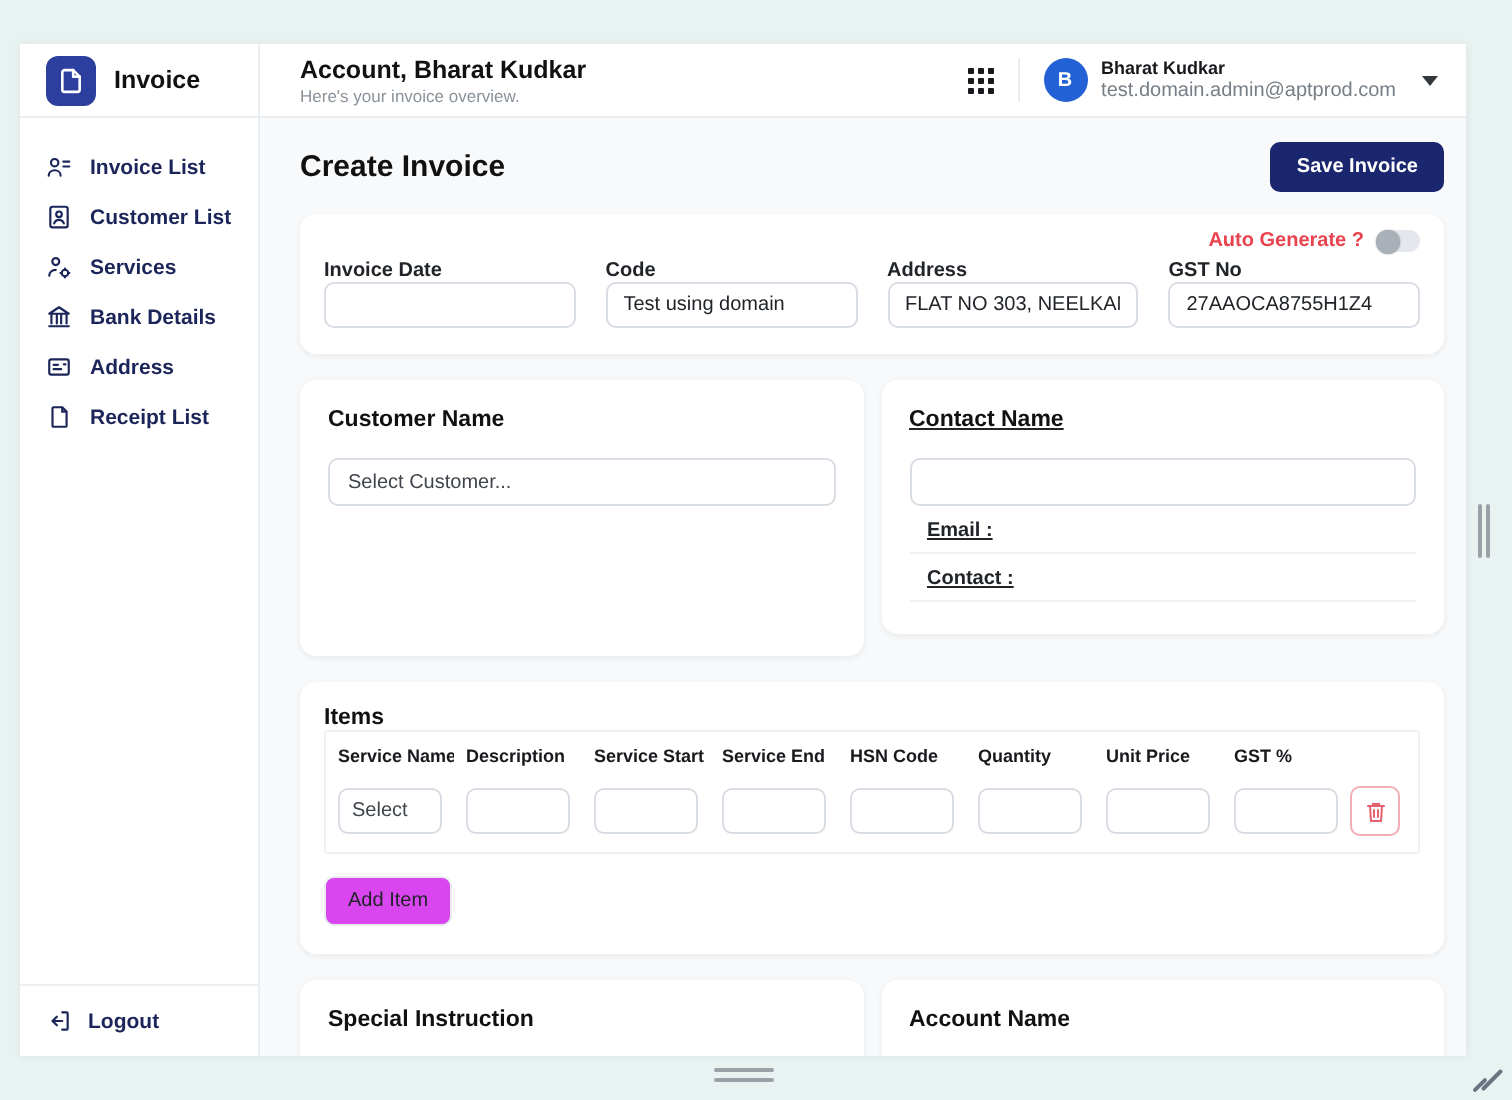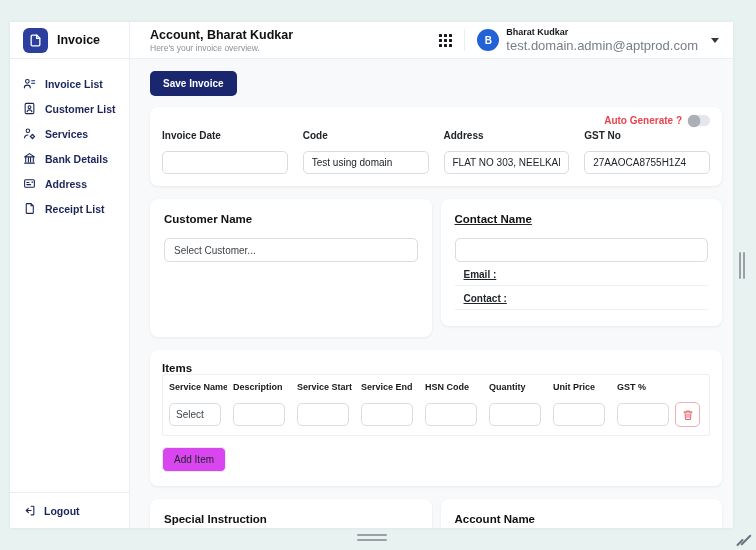--- a/index.html
+++ b/index.html
@@ -26,38 +26,38 @@
   .topbar { height:37px; flex:0 0 37px; background:#fff; border-bottom:1px solid #eceff2; display:flex; align-items:center; justify-content:space-between; padding:0 14px 0 20px; }
   .welcome-title { font-size:12.5px; font-weight:bold; color:#111; line-height:1.2; }
   .welcome-sub { font-size:8.5px; color:#8a929a; }
   .topbar-right { display:flex; align-items:center; gap:12px; }
   .grid-icon { display:grid; grid-template-columns:repeat(3,3px); grid-template-rows:repeat(3,3px); gap:2px; cursor:pointer; }
   .grid-icon i { background:#17191c; border-radius:0.5px; }
   .topbar-divider { width:1px; height:22px; background:#eceff2; }
   .user-chip { display:flex; align-items:center; gap:7px; cursor:pointer; }
   .avatar { width:22px; height:22px; border-radius:50%; background:#2361d6; color:#fff; font-size:10px; font-weight:bold; display:flex; align-items:center; justify-content:center; }
   .user-name { font-size:9px; font-weight:bold; color:#17191c; line-height:1.25; }
-  .user-email { font-size:13px; color:#767e86; }
+  .user-email { font-size:10px; color:#767e86; }
   .caret-down { width:0; height:0; border-left:4px solid transparent; border-right:4px solid transparent; border-top:5px solid #33383d; margin-left:6px; }
 
   
   .content { flex:1; background:#f8f9fa; padding:12px 11px 0 20px; overflow:hidden; }
   .page-head { display:flex; align-items:center; justify-content:space-between; margin-bottom:11px; }
   .page-title { font-size:15px; font-weight:bold; color:#111; }
   .save-btn { background:#1a266d; color:#fff; border:none; border-radius:5px; font-size:10px; font-weight:bold; padding:7px 13px; cursor:pointer; font-family:inherit; }
 
   .card { background:#fff; border-radius:8px; box-shadow:0 1px 3px rgba(15,23,42,.07); }
   .meta-card { padding:8px 12px 12px; margin-bottom:13px; position:relative; min-height:70px; }
   .auto-gen { display:flex; align-items:center; justify-content:flex-end; gap:6px; margin-bottom:4px; }
   .auto-gen-label { color:#e8434e; font-size:10px; font-weight:bold; }
   .toggle { width:22px; height:11px; border-radius:6px; background:#e4e7eb; position:relative; cursor:pointer; flex:0 0 22px; }
   .toggle .knob { position:absolute; left:0; top:-0.5px; width:12px; height:12px; border-radius:50%; background:#aab0b7; box-shadow:0 0 1px rgba(0,0,0,.4); }
   .meta-fields { display:flex; gap:15px; }
   .field { flex:1; min-width:0; }
-  .field-label { font-size:10px; font-weight:bold; color:#212529; margin-bottom:10px; }
+  .field-label { font-size:10px; font-weight:bold; color:#212529; margin-bottom:0; }
   .text-input { width:100%; height:23px; border:1px solid #d8dde3; border-radius:5px; padding:0 8px; font-size:10px; color:#212529; font-family:inherit; background:#fff; }
   .selectbox { width:100%; height:24px; border:1px solid #d8dde3; border-radius:5px; padding:0 9px; font-size:10px; color:#3f454b; display:flex; align-items:center; background:#fff; cursor:pointer; }
 
   .two-col { display:flex; gap:9px; align-items:flex-start; margin-bottom:13px; }
   .two-col > .card { flex:1; min-width:0; }
   .card-title { font-size:11.5px; font-weight:bold; color:#111; margin-bottom:13px; }
   .customer-card { padding:14px 14px; height:138px; }
   .contact-card { padding:14px 14px 16px;text-decoration:underline; }
   .kv-row { display:flex; align-items:center; padding:7px 0 5px 9px; border-bottom:1px solid #eef0f3; }
   .kv-label { font-size:10px; font-weight:bold; color:#212529; }
@@ -204,20 +204,21 @@
             <div class="user-email">test.domain.admin@aptprod.com</div>
           </div>
           <span class="caret-down"></span>
         </div>
       </div>
     </header>
 
     <div class="content">
 
       <div class="page-head">
+        <div class="page-title">Create Invoice</div>
         <button class="save-btn">Save Invoice</button>
       </div>
 
       <section class="card meta-card">
         <div class="auto-gen">
           <span class="auto-gen-label">Auto Generate ?</span>
           <span class="toggle">
               <span class="knob"></span>
             </span>
         </div>

